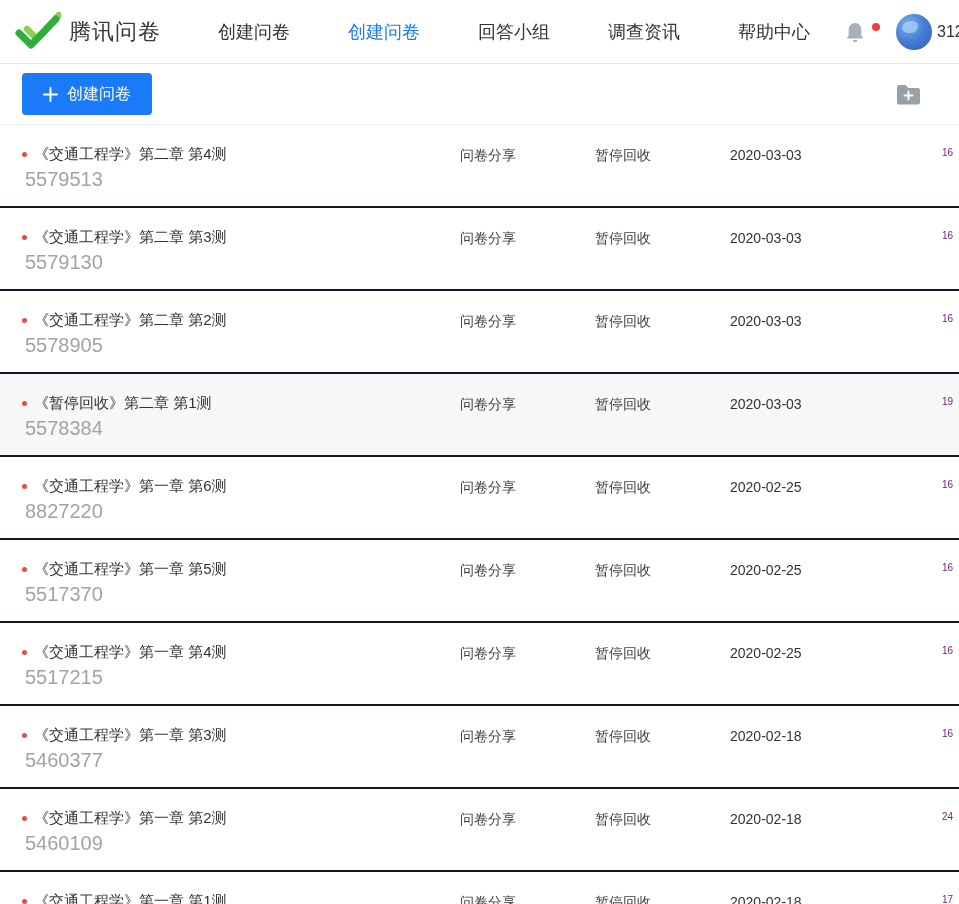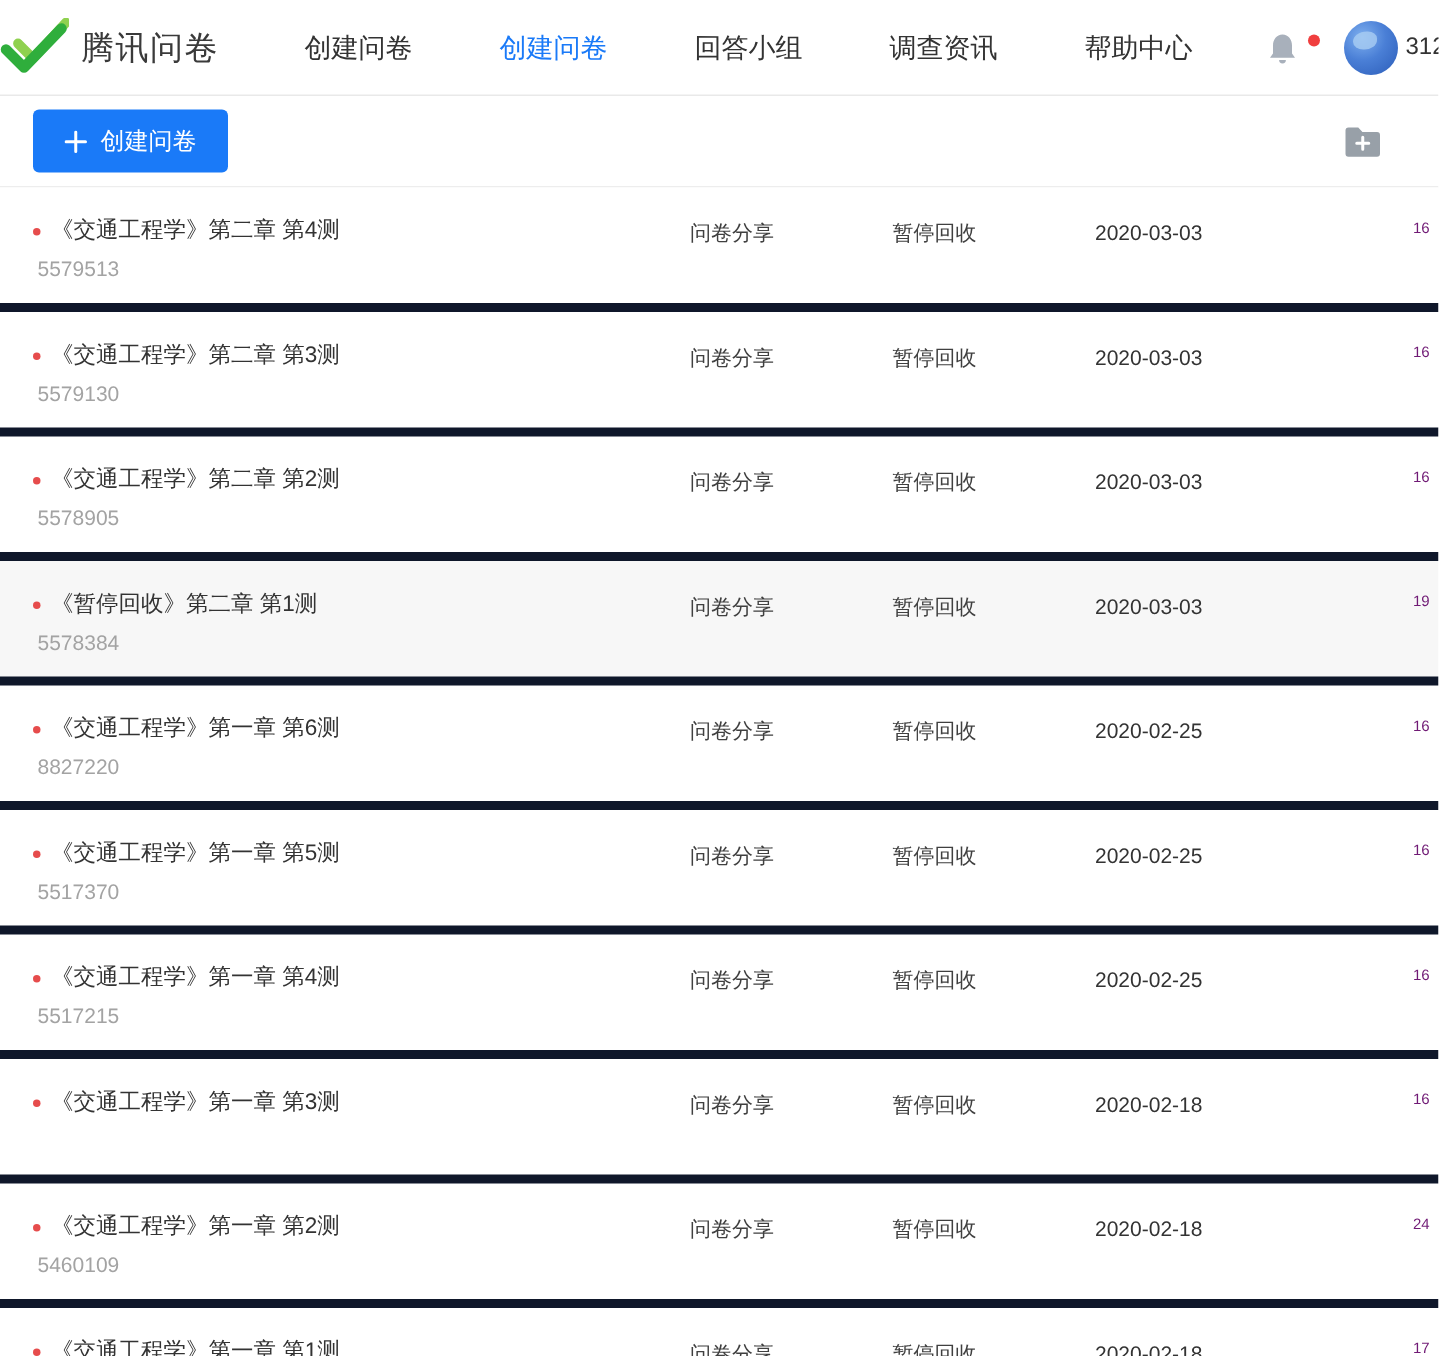--- a/index.html
+++ b/index.html
@@ -1,20 +1,20 @@
 <!DOCTYPE html>
 <html><head>
 <meta charset="utf-8">
 <style>
   * { margin:0; padding:0; box-sizing:border-box; }
   html,body { width:959px; height:904px; overflow:hidden; background:#fff;
     font-family:"Liberation Sans","DejaVu Sans",sans-serif; }
 
   
-  .header { height:64px; display:flex; align-items:center; 
+  .header { height:64px; display:flex; align-items:center; padding-left:15px;
     border-bottom:1px solid #e9e9e9; position:relative; background:#fff; }
   .brand { display:flex; align-items:center; width:203px; cursor:pointer; }
   .brand svg { display:block; }
   .brand-text { font-size:22px; color:#3a3a3a; margin-left:8px; letter-spacing:1px; white-space:nowrap; }
   .nav { display:flex; align-items:center; }
   .nav-item { font-size:18px; color:#333; margin-right:58px; cursor:pointer; white-space:nowrap; }
   .nav-item.active { color:#1a7af8; }
   .right-group { position:absolute; left:845px; top:0; height:64px; display:flex; align-items:center; }
   .bell-wrap { position:relative; width:20px; height:23px; cursor:pointer; }
   .red-dot { position:absolute; top:2px; right:-15px; width:8px; height:8px;
@@ -32,26 +32,26 @@
   .create-btn { height:42px; padding:0 21px; background:#1a7af8; color:#fff; border:none;
     border-radius:4px; font-size:16px; display:flex; align-items:center; gap:9px; cursor:pointer;
     font-family:inherit; }
   .create-btn svg { display:block; }
   .folder-btn { margin-left:auto; margin-right:16px; background:none; border:none; cursor:pointer; padding:0; }
   .folder-btn svg { display:block; }
 
   
   .table { background:#fff; }
   .row { height:83px; display:flex; align-items:flex-start; padding-top:20px;
-    border-bottom:6px solid #0f172a; cursor:pointer; }
+    border-bottom:2px solid #0f172a; cursor:pointer; }
   .row.highlight { background:#f7f7f7; }
   .cell-main { width:460px; padding-left:22px; flex:none; }
   .title-line { display:flex; align-items:center; font-size:15px; color:#333; line-height:18px; }
   .dot { width:5px; height:5px; border-radius:50%; background:#e64c4c; margin-right:7px; flex:none; }
-  .survey-id { font-size:14px; color:#a3a3a3; margin-top:8px; padding-left:3px; line-height:16px; }
+  .survey-id { font-size:20px; color:#a3a3a3; margin-top:8px; padding-left:3px; line-height:16px; }
   .cell-share { width:135px; flex:none; font-size:14px; color:#404040; padding-top:2px; }
   .cell-status { width:135px; flex:none; font-size:14px; color:#404040; padding-top:2px; }
   .cell-date { width:167px; flex:none; font-size:14px; color:#333; padding-top:2px; }
   .cell-count { flex:1; font-size:10px; color:#701a75; padding-top:2px;margin-left:45px; }
 </style>
 </head>
 <body>
 
 <header class="header">
   <div class="brand">
@@ -196,20 +196,21 @@
     <div class="cell-date">2020-02-25</div>
     <div class="cell-count">16</div>
   </div>
 
   <div class="row">
     <div class="cell-main">
       <div class="title-line">
         <span class="dot"></span>
         <span>《交通工程学》第一章 第3测</span>
       </div>
+      <div class="survey-id">5460377</div>
     </div>
     <div class="cell-share">问卷分享</div>
     <div class="cell-status">暂停回收</div>
     <div class="cell-date">2020-02-18</div>
     <div class="cell-count">16</div>
   </div>
 
   <div class="row">
     <div class="cell-main">
       <div class="title-line">

